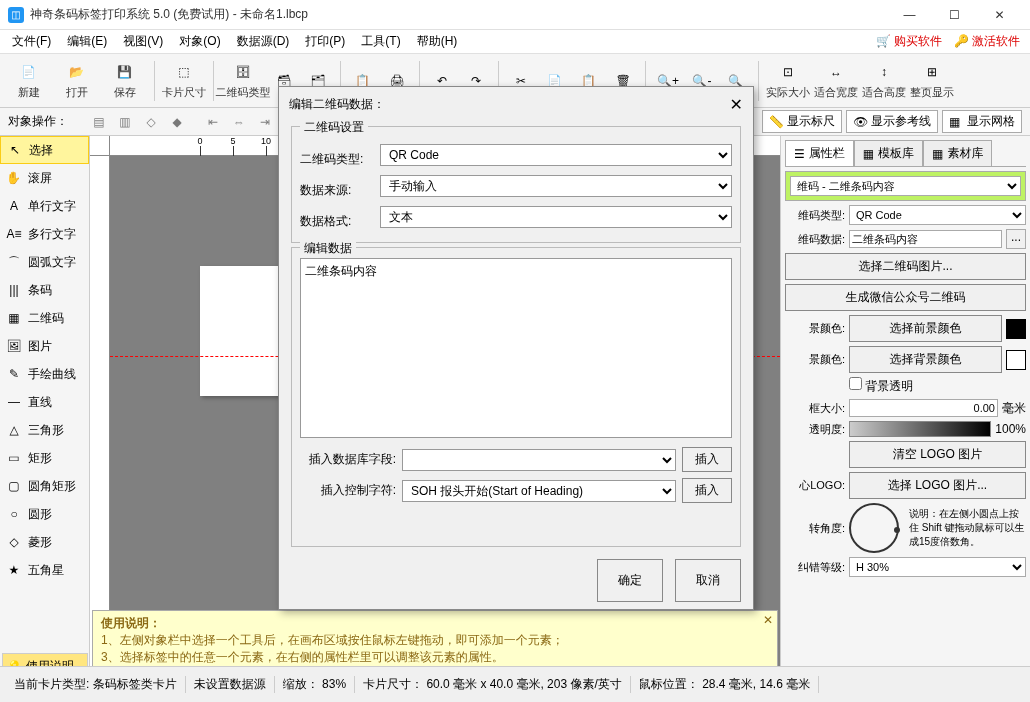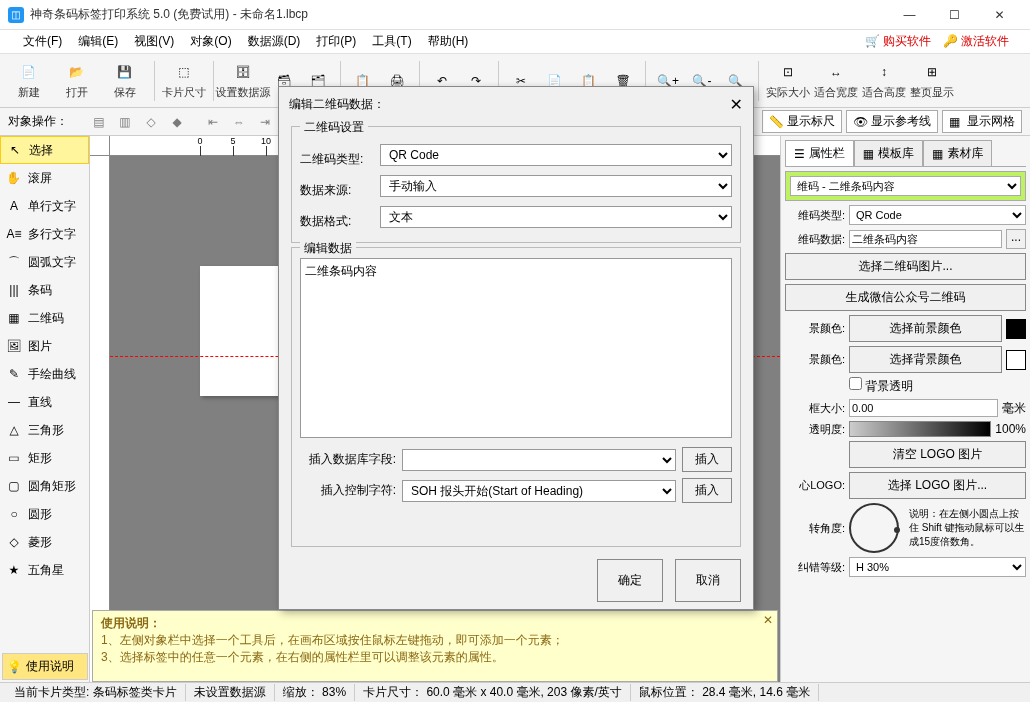--- a/index.html
+++ b/index.html
@@ -5,21 +5,21 @@
 * { box-sizing: border-box; margin: 0; padding: 0; font-family: "Microsoft YaHei", SimSun, sans-serif; font-size: 12px; }
 body { width: 1030px; height: 702px; background: #f0f0f0; position: relative; overflow: hidden; }
 
 
 .titlebar { height: 30px; background: #fff; display: flex; align-items: center; padding: 0 8px; border-bottom: 1px solid #e0e0e0; }
 .titlebar .icon { width: 16px; height: 16px; background: #2196f3; border-radius: 3px; margin-right: 6px; display:flex;align-items:center;justify-content:center;color:#fff;font-size:10px;}
 .titlebar .title { flex: 1; color: #333; }
 .titlebar .winbtn { width: 45px; height: 30px; display: flex; align-items: center; justify-content: center; color: #333; cursor: pointer; }
 
 
-.menubar { height: 24px; background: #fff; display: flex; align-items: center; padding: 0 15px; border-bottom: 1px solid #e0e0e0; }
+.menubar { height: 24px; background: #fff; display: flex; align-items: center; padding: 0 4px; border-bottom: 1px solid #e0e0e0; }
 .menubar .menu { padding: 2px 8px; cursor: pointer; }
 .menubar .spacer { flex: 1; }
 .menubar .link { color: #d00; padding: 2px 6px; display: flex; align-items: center; cursor: pointer; }
 .menubar .link .ico { width:16px;height:16px;margin-right:2px; }
 
 
 .toolbar { height: 54px; background: #f5f5f5; display: flex; align-items: center; padding: 2px 6px; border-bottom: 1px solid #ccc; gap: 2px; }
 .toolbar .tbtn { width: 46px; height: 50px; display: flex; flex-direction: column; align-items: center; justify-content: center; cursor: pointer; }
 .toolbar .tbtn .tico { width: 22px; height: 22px; display: flex; align-items: center; justify-content: center; }
 .toolbar .tbtn .tlbl { font-size: 11px; color: #333; margin-top: 2px; white-space: nowrap; }
@@ -65,21 +65,21 @@
 .props .swatch { width: 20px; height: 20px; border: 1px solid #000; }
 .props .ellipsis { width:20px;height:20px;border:1px solid #aaa;background:#f0f0f0;text-align:center;cursor:pointer; }
 .props .dial { width:50px;height:50px;border:2px solid #333;border-radius:50%;position:relative; }
 .props .dial .dot { position:absolute;width:6px;height:6px;background:#333;border-radius:50%;top:22px;right:-3px; }
 
 
 .helpbox { position:absolute; bottom:20px; left:92px; right:252px; height:72px; background:#ffffcc; border:1px solid #aaa; padding:4px 8px; font-size:11px; color:#8b6914; }
 .helpbox .close { position:absolute; top:2px; right:4px; cursor:pointer; }
 
 
-.statusbar { position: absolute; bottom: 0; left: 0; right: 0; height: 20px; background: #f0f0f0; border-top: 1px solid #ccc; display: flex; align-items: center; padding: 0 6px; font-size: 11px; }
+.statusbar { position: absolute; bottom: 0; left: 0; right: 0; height: 36px; background: #f0f0f0; border-top: 1px solid #ccc; display: flex; align-items: center; padding: 0 6px; font-size: 11px; }
 .statusbar .cell { padding: 0 8px; border-right: 1px solid #ccc; }
 
 
 .modal { position: absolute; top: 86px; left: 278px; width: 476px; height: 524px; background: #f0f0f0; border: 1px solid #888; box-shadow: 3px 3px 8px rgba(0,0,0,0.3); }
 .modal .mtitle { padding: 8px 10px; display: flex; align-items: center; }
 .modal .mtitle .txt { flex:1; }
 .modal .mtitle .close { cursor:pointer; font-size:16px; }
 .modal .group { margin: 4px 12px; border: 1px solid #bbb; padding: 10px 8px 8px; position: relative; }
 .modal .group .glegend { position: absolute; top: -8px; left: 8px; background: #f0f0f0; padding: 0 4px; }
 .modal .mrow { display: flex; align-items: center; margin: 4px 0; }
@@ -142,21 +142,21 @@
       <div class="tlbl">保存</div>
     </div>
     <div class="sep"></div>
     <div class="tbtn">
       <div class="tico">⬚</div>
       <div class="tlbl">卡片尺寸</div>
     </div>
     <div class="sep"></div>
     <div class="tbtn">
       <div class="tico">🗄</div>
-      <div class="tlbl">设置数据源</div>
+      <div class="tlbl">二维码类型</div>
     </div>
     <div class="tbtn" style="width: 32px;">
       <div class="tico">🗃</div>
     </div>
     <div class="tbtn" style="width: 32px;">
       <div class="tico">🗂</div>
     </div>
     <div class="sep"></div>
     <div class="tbtn" style="width: 32px;">
       <div class="tico">📋</div>
@@ -387,21 +387,21 @@
         <div class="rlbl">景颜色:</div>
         <div class="rctrl"><button class="fullbtn">选择背景颜色</button></div>
         <div class="swatch" style="background:#fff"></div>
       </div>
     <div class="row">
         <div class="rlbl"></div>
         <label><input type="checkbox" style=""> <span>背景透明</span></label>
       </div>
     <div class="row">
         <div class="rlbl">框大小:</div>
-        <div class="rctrl"><input type="text" style="" value="0.00"></div>
+        <div class="rctrl"><input type="text" style="text-align: right;" value="0.00"></div>
         <span>毫米</span>
       </div>
     <div class="row">
         <div class="rlbl">透明度:</div>
         <div class="rctrl" style="background:linear-gradient(90deg,#ccc,#000);height:16px;border:1px solid #888"></div>
         <span>100%</span>
       </div>
     <div class="row">
         <div class="rlbl"></div>
         <div class="rctrl"><button class="fullbtn">清空 LOGO 图片</button></div>

